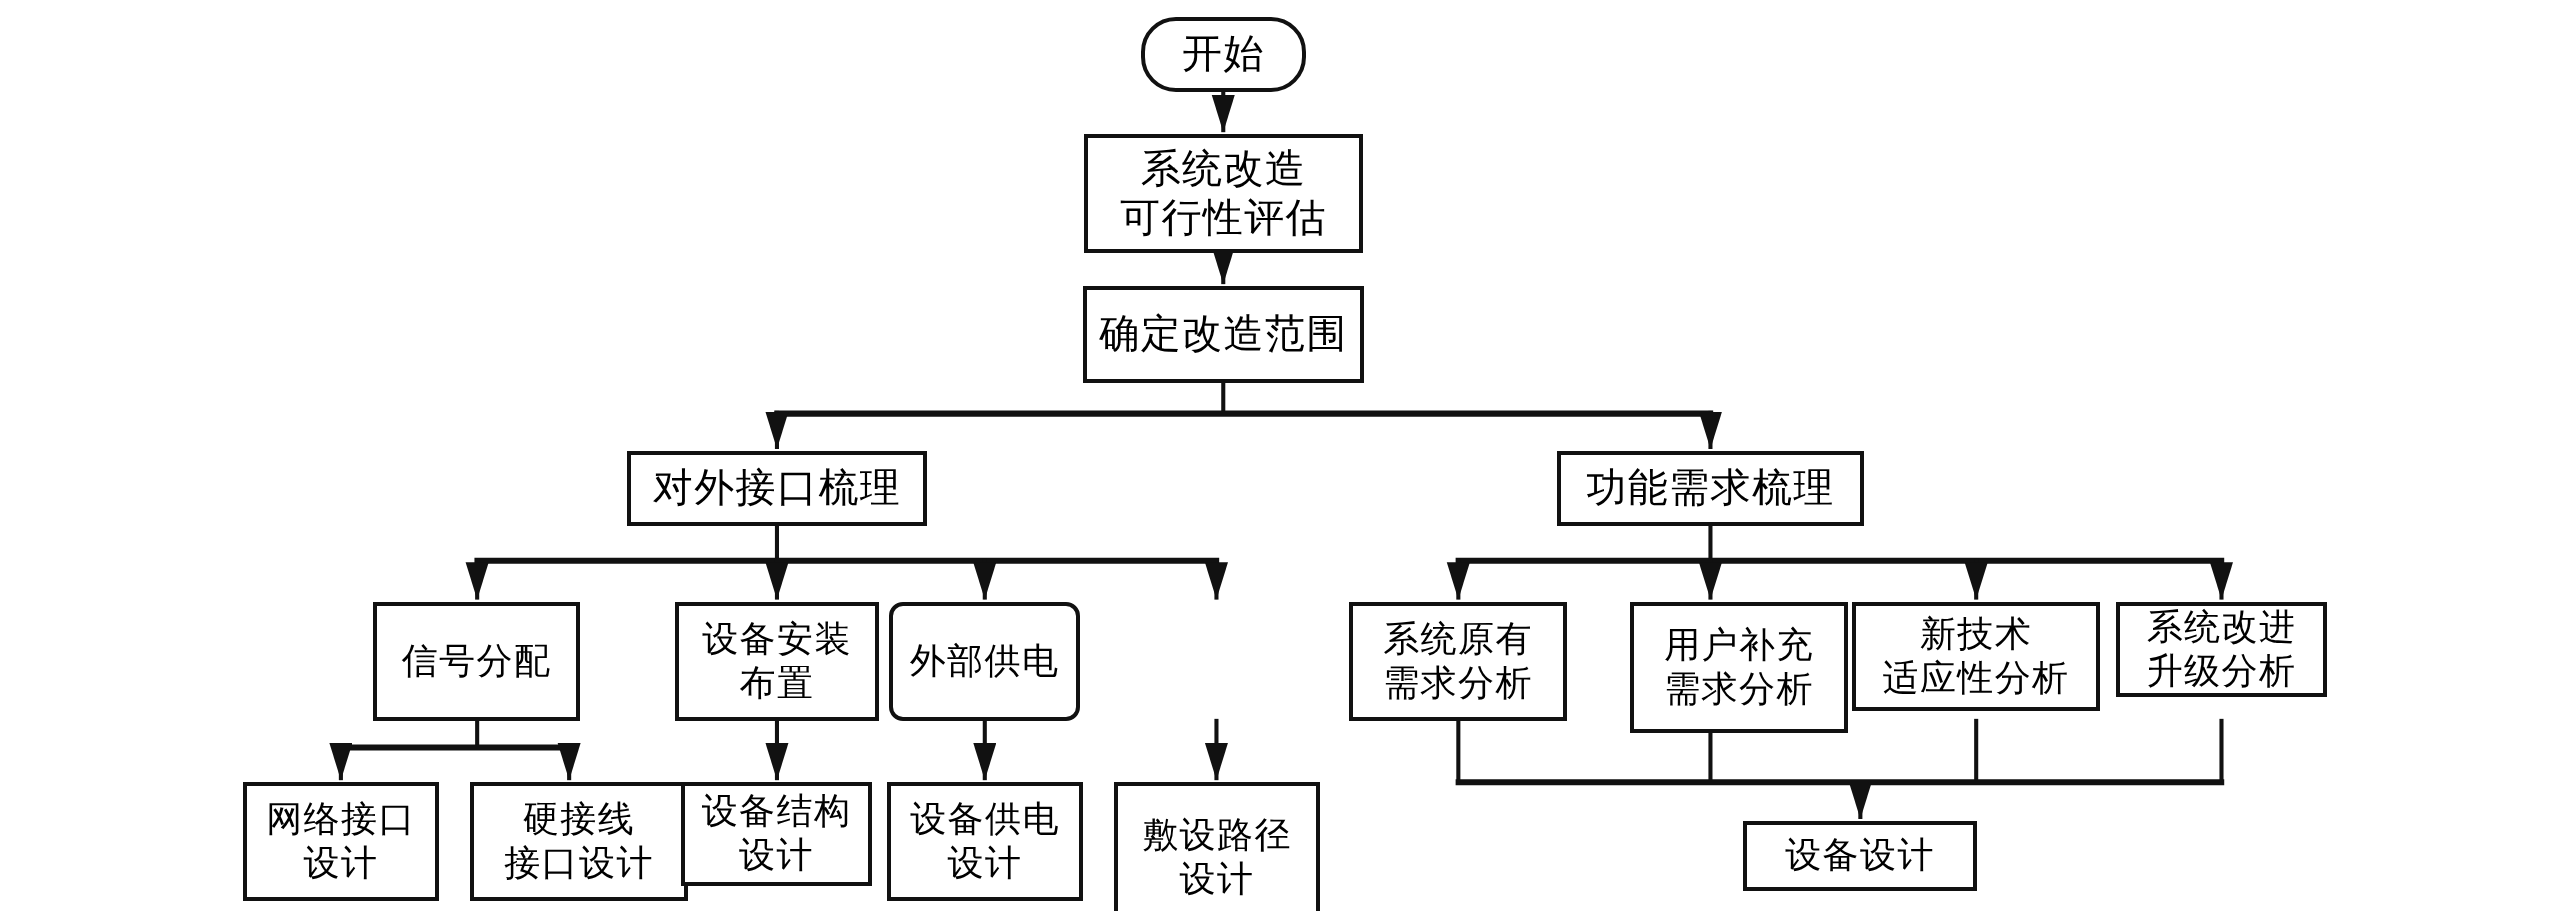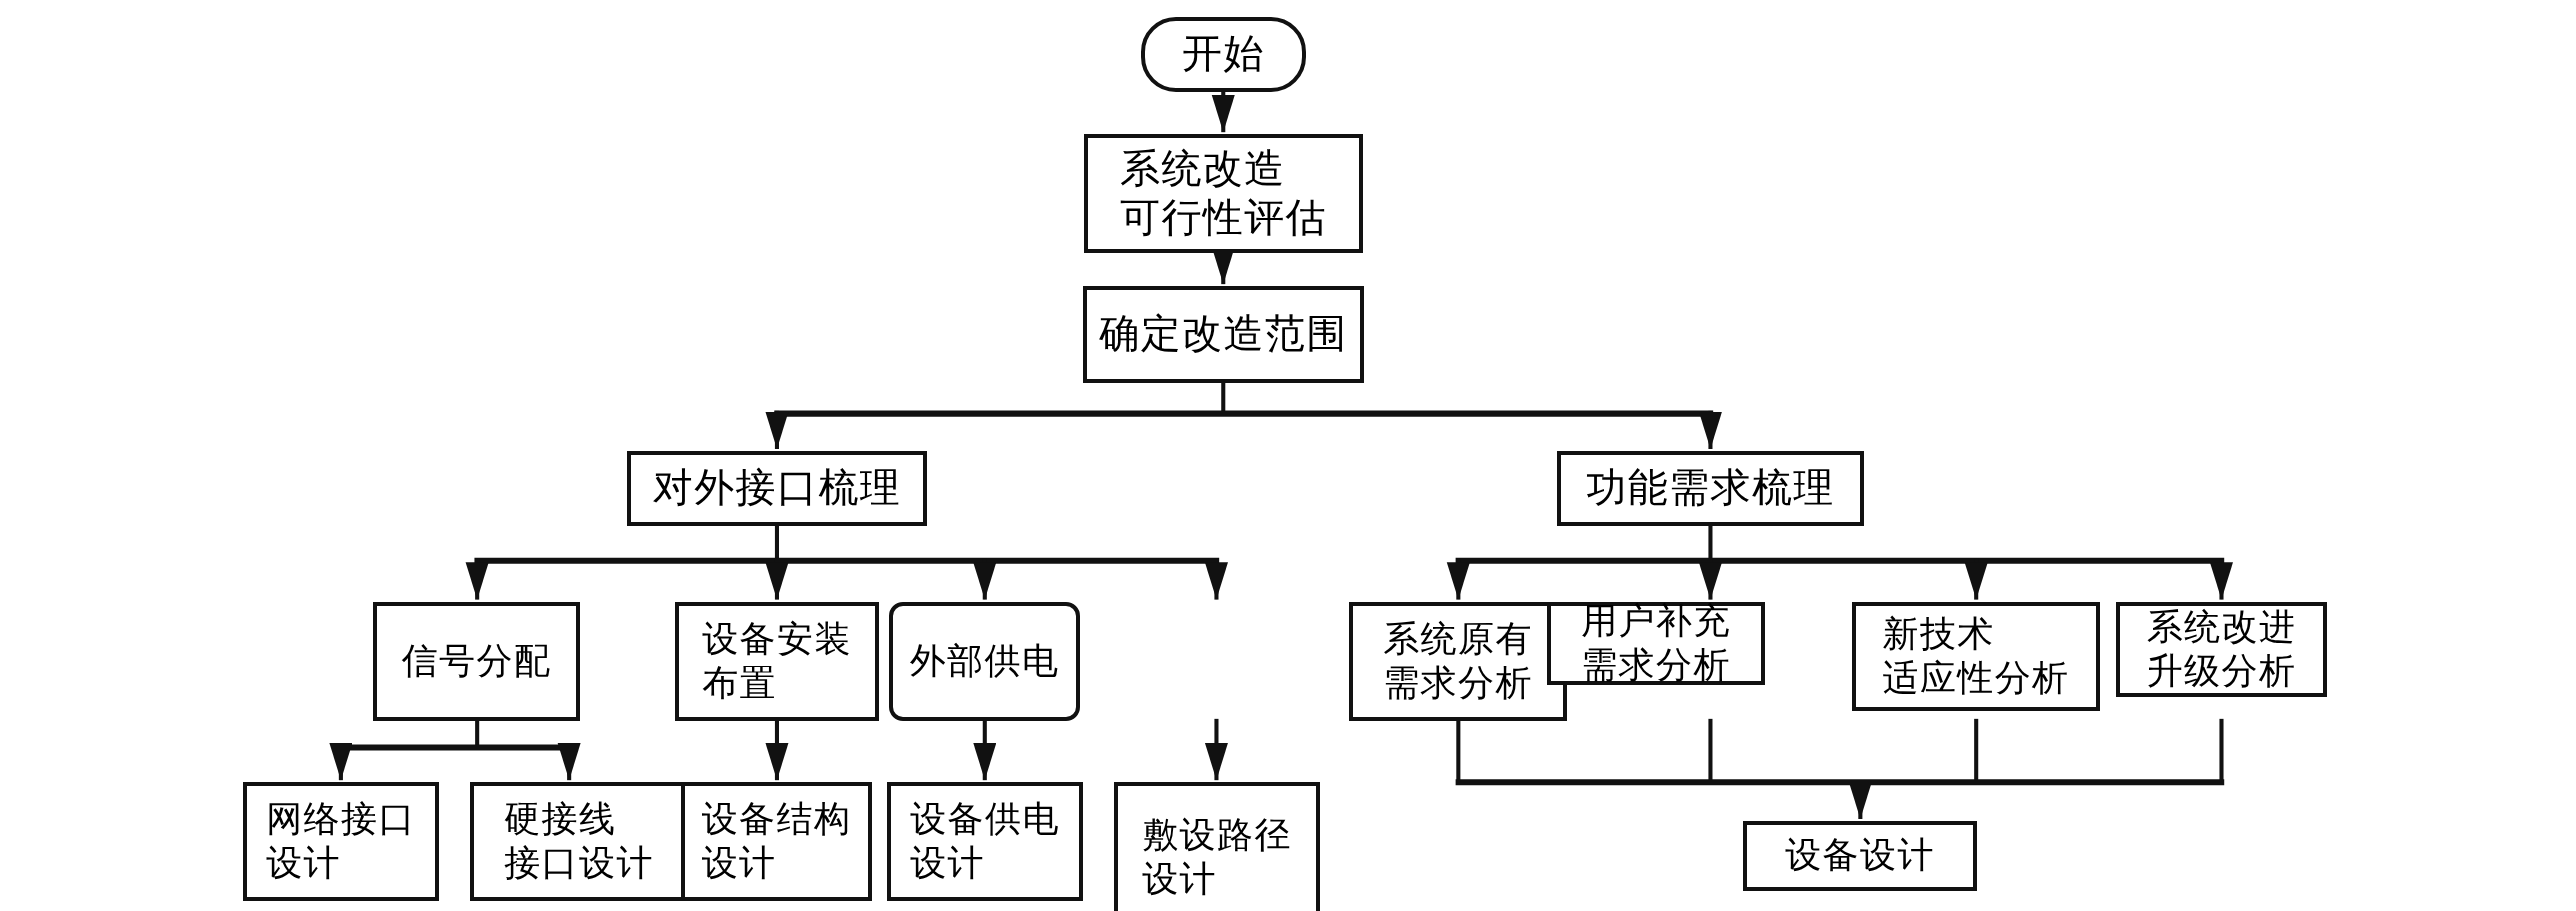--- a/index.html
+++ b/index.html
@@ -31,20 +31,21 @@
     stroke-width: 9;
   }
   .node {
     position: absolute;
     box-sizing: border-box;
     border: 4.8px solid #111111;
     background: #ffffff;
     display: flex;
     align-items: center;
     justify-content: center;
+    text-align: center;
   }
   .node .label {
     white-space: pre-line;
     line-height: 1.22;
     letter-spacing: 1.4px;
   }
   .fs-lg .label { font-size: 40px; }
   .fs-md .label { font-size: 36px; }
   .rounded { border-radius: 35px; }
 </style>
@@ -133,21 +134,21 @@
   <div class="node fs-md" style="left:889px; top:602px; width:191px; height:119px;border-radius:14px;">
     <span class="label">外部供电</span>
   </div>
 
 
   <div class="node fs-md" style="left:1349px; top:602px; width:218px; height:119px;">
     <span class="label">系统原有
 需求分析</span>
   </div>
 
-  <div class="node fs-md" style="left:1547px; top:602px; width:218px; height:83px;">
+  <div class="node fs-md" style="left:1630px; top:602px; width:218px; height:131px;">
     <span class="label">用户补充
 需求分析</span>
   </div>
 
   <div class="node fs-md" style="left:1852px; top:602px; width:248px; height:109px;">
     <span class="label">新技术
 适应性分析</span>
   </div>
 
   <div class="node fs-md" style="left:2116px; top:602px; width:211px; height:95px;">
@@ -158,21 +159,21 @@
   <div class="node fs-md" style="left:243px; top:782px; width:196px; height:119px;">
     <span class="label">网络接口
 设计</span>
   </div>
 
   <div class="node fs-md" style="left:470px; top:782px; width:218px; height:119px;">
     <span class="label">硬接线
 接口设计</span>
   </div>
 
-  <div class="node fs-md" style="left:681px; top:782px; width:191px; height:119px;">
+  <div class="node fs-md" style="left:681px; top:782px; width:191px; height:104px;">
     <span class="label">设备结构
 设计</span>
   </div>
 
   <div class="node fs-md" style="left:887px; top:782px; width:196px; height:119px;">
     <span class="label">设备供电
 设计</span>
   </div>
 
   <div class="node fs-md" style="left:1114px; top:782px; width:206px; height:151px;">

